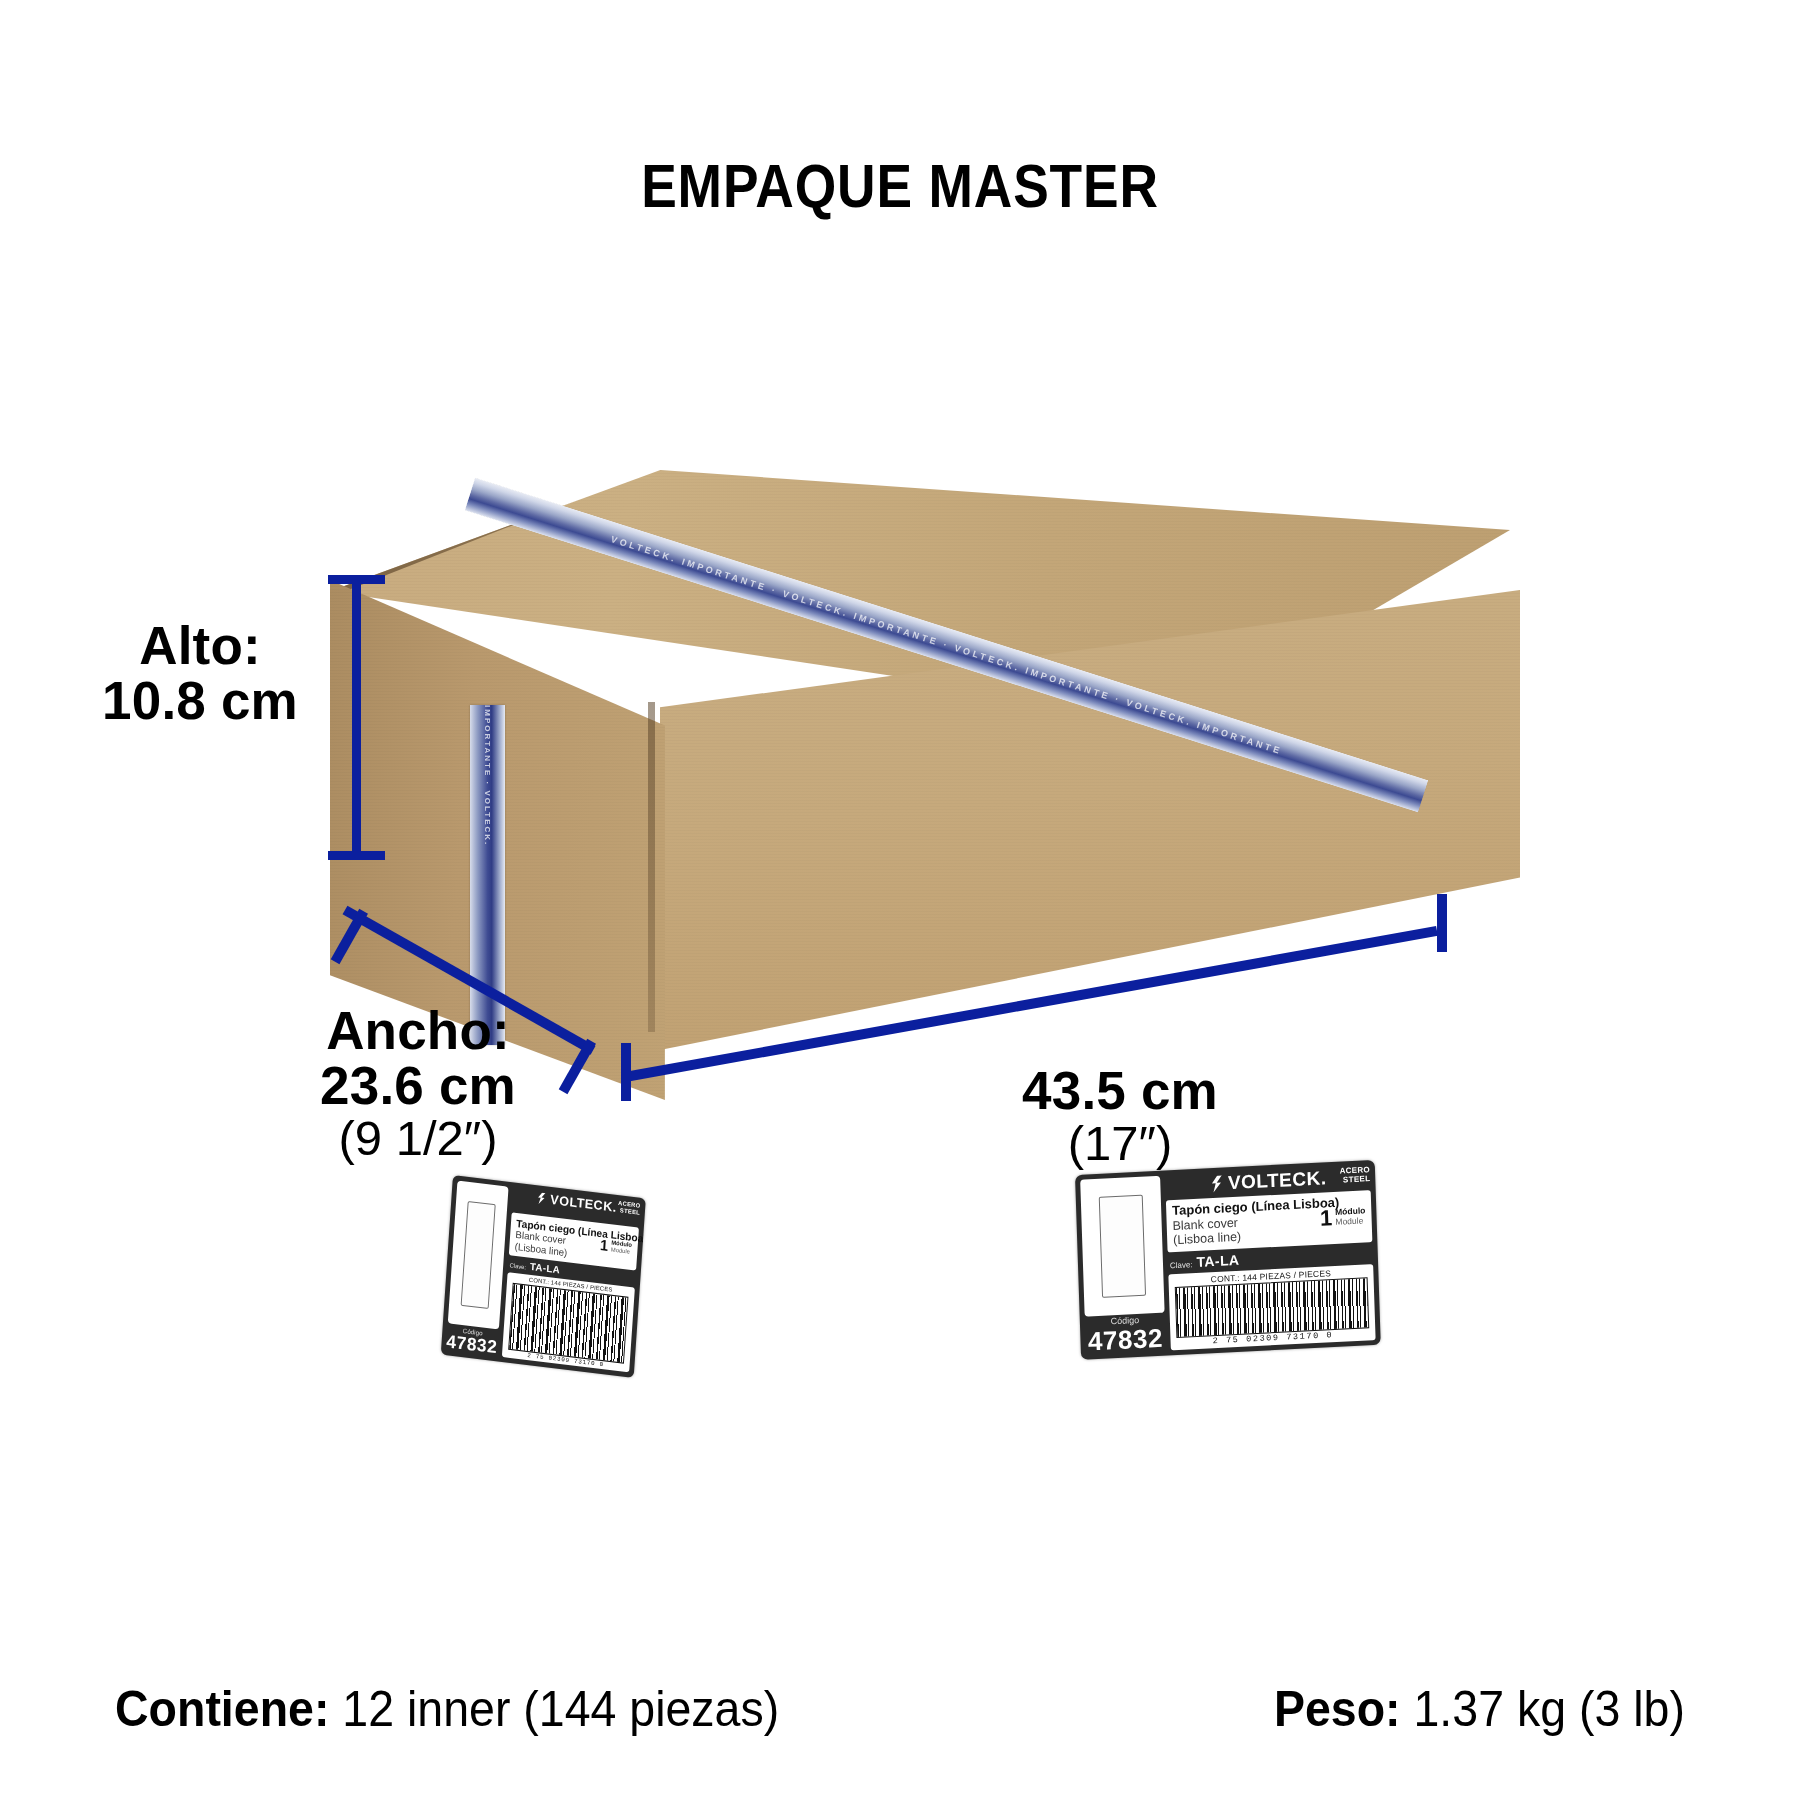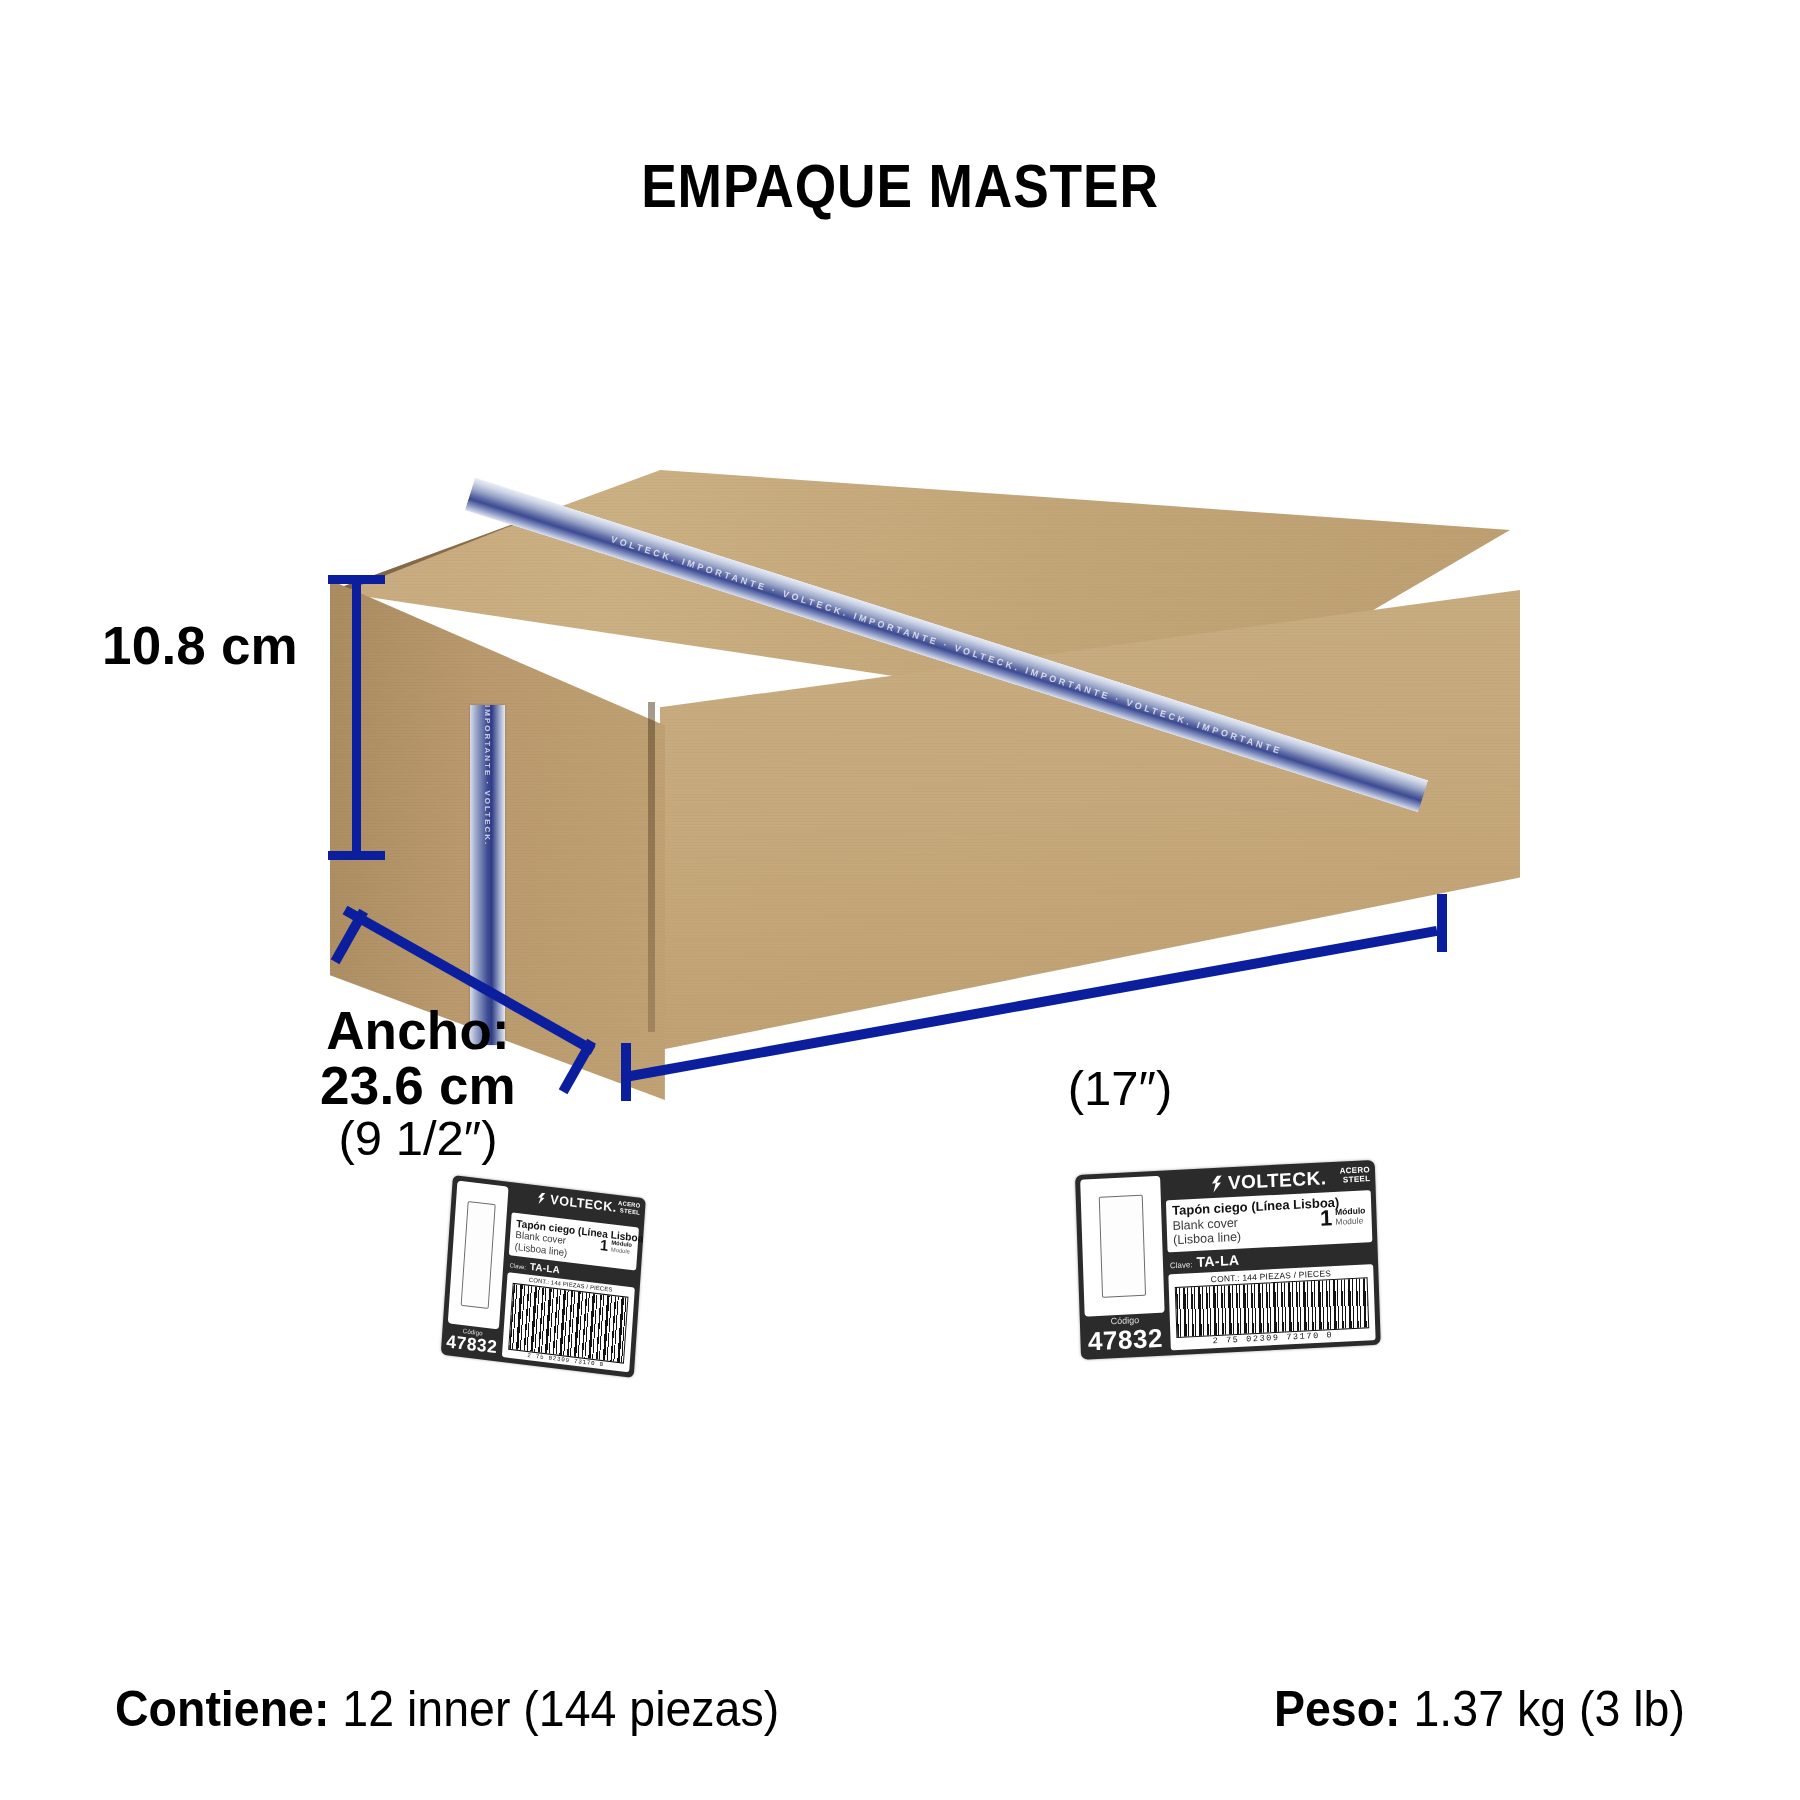--- a/index.html
+++ b/index.html
@@ -543,30 +543,32 @@
 
 <div class="dim-line ancho-line"></div>
 <div class="cap ancho-cap-a"></div>
 <div class="cap ancho-cap-b"></div>
 
 <div class="dim-line largo-line"></div>
 <div class="cap largo-cap-a"></div>
 <div class="cap largo-cap-b"></div>
 
 <div class="dim-text alto-text">
+  <div class="dt-label">Alto:</div>
   <div class="dt-value">10.8 cm</div>
 </div>
 
 <div class="dim-text ancho-text">
   <div class="dt-label">Ancho:</div>
   <div class="dt-value">23.6 cm</div>
   <div class="dt-alt">(9 1/2″)</div>
 </div>
 
 <div class="dim-text largo-text">
+  <div class="dt-value">43.5 cm</div>
   <div class="dt-alt">(17″)</div>
 </div>
 
 <div class="footer">
   <div class="footer-item">
     <span class="f-label">Contiene:</span>
     <span class="f-value">12 inner (144 piezas)</span>
   </div>
   <div class="footer-item right">
     <span class="f-label">Peso:</span>

